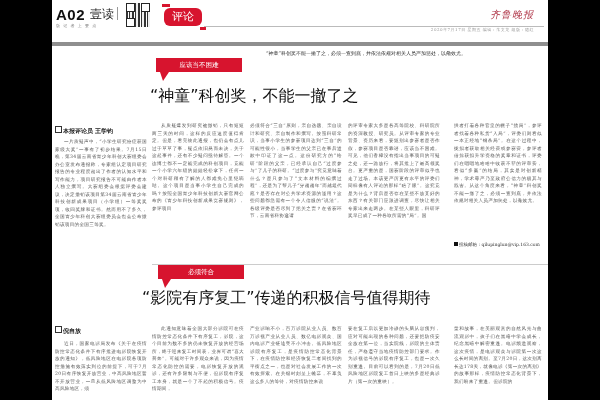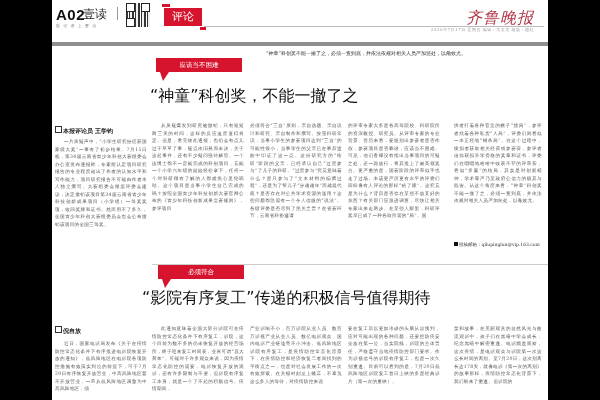--- a/index.html
+++ b/index.html
@@ -4,38 +4,38 @@
 <style>
   html, body { margin:0; padding:0; }
   body { width:600px; height:400px; background:#000; position:relative; overflow:hidden;
          font-family:"DejaVu Serif", serif; }
   .page { position:absolute; left:52px; top:0; width:496px; height:400px; background:#fff; overflow:hidden; }
 
   
   .mast { position:absolute; left:0; top:0; width:496px; height:30px; }
   .pageno { position:absolute; left:4px; top:6px; font-family:"Liberation Sans", sans-serif;
             font-weight:bold; font-size:15px; color:#111; letter-spacing:0.5px; }
-  .section-name { position:absolute; left:31px; top:6px; font-family:"DejaVu Sans", sans-serif;
+  .section-name { position:absolute; left:38px; top:6px; font-family:"DejaVu Sans", sans-serif;
             font-size:12px; color:#222; }
   .mast-divider { position:absolute; left:65px; top:7px; width:1px; height:13px; background:#999; }
   .editors { position:absolute; left:4px; top:23px; font-size:4px; color:#888; letter-spacing:1px; white-space:nowrap;}
   .qr { position:absolute; left:74px; top:3px; width:24px; height:24px;
         background:
           repeating-linear-gradient(90deg,#111 0 2px,#fff 2px 3px,#111 3px 4px,#eee 4px 6px),
           #fff; opacity:0.85; }
   .qr::before { content:""; position:absolute; left:0; top:0; width:7px; height:7px; border:1.5px solid #000; background:#fff;}
   .qr::after { content:""; position:absolute; right:0; top:0; width:7px; height:7px; border:1.5px solid #000; background:#fff;}
   .qr-corner { position:absolute; left:0; bottom:0; width:7px; height:7px; border:1.5px solid #000; background:#fff;}
   .tag-red { position:absolute; left:112px; top:8px; width:38px; height:18px; background:#d7142e;
-             color:#fff; font-family:"DejaVu Sans", sans-serif; font-size:11px; line-height:18px; text-align:center; }
+             color:#fff; font-family:"DejaVu Sans", sans-serif; font-size:11px; line-height:18px; text-align:center;border-radius:6px; }
   .tag-red-deco1 { position:absolute; left:110px; top:4px; width:8px; height:3px; background:#d7142e; }
   .tag-red-deco2 { position:absolute; left:148px; top:27px; width:6px; height:3px; background:#d7142e; }
   .mast-line { position:absolute; left:152px; top:26px; width:340px; height:1px; background:#bbb; }
   .paper-logo { position:absolute; right:14px; top:8px; font-family:"DejaVu Serif", serif; font-style:italic;
-                font-size:16px; color:#b0384a; letter-spacing:1px; }
+                font-size:10px; color:#b0384a; letter-spacing:1px; }
   .dateline { position:absolute; right:14px; top:27px; font-size:4px; color:#999; white-space:nowrap; letter-spacing:0.5px;}
 
   .thick-rule { position:absolute; left:0; top:42px; width:496px; height:4px; background:#8f8f8f; }
 
   
   .badge { position:absolute; height:14px; background:#d7142e; color:#fff; font-family:"DejaVu Sans", sans-serif;
            font-size:6.5px; line-height:14px; text-align:center; }
   .badge-tail { position:absolute; width:0; height:0; border-left:3px solid transparent; border-right:6px solid transparent; border-top:9px solid #d7142e; }
 
   .lead { position:absolute; left:214px; top:50px; font-size:5px; color:#333; white-space:nowrap; }

